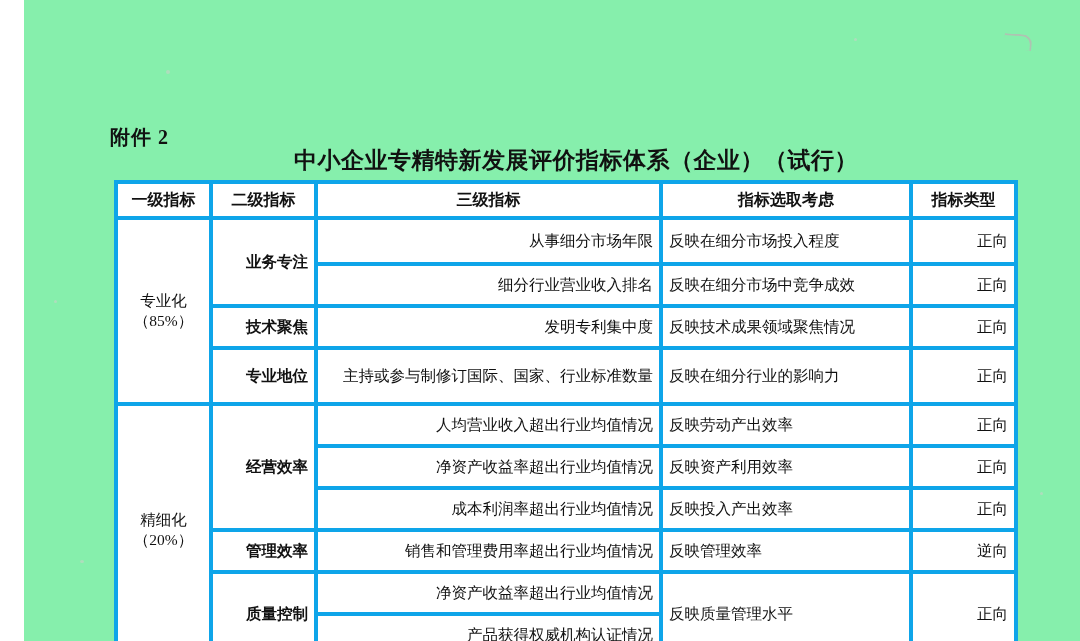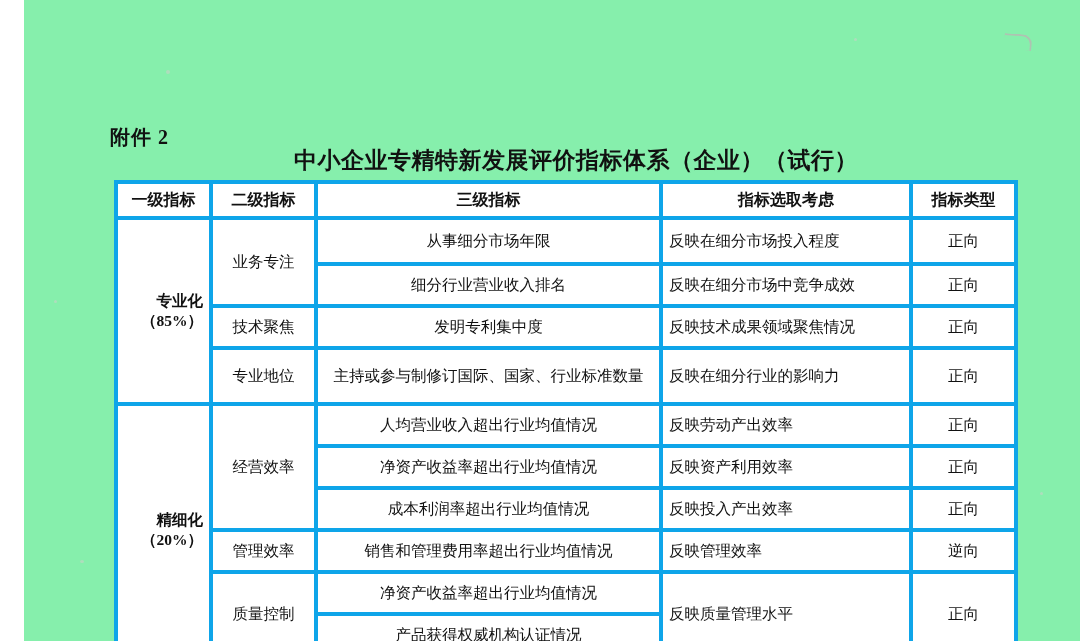--- a/index.html
+++ b/index.html
@@ -89,41 +89,41 @@
     padding: 3px 4px;
     font-size: 16px;
   }
   .col1 { width: 95px; }
   .col2 { width: 105px; }
   .col3 { width: 345px; }
   .col4 { width: 250px; }
   .col5 { width: 105px; }
 
   td.lvl1 {
-    text-align: right;
-    font-weight: bold;
+    text-align: center;
+    font-weight: normal;
     font-size: 16px;
     line-height: 1.45;
   }
   td.lvl2 {
-    text-align: center;
+    text-align: right;
     padding-left: 9px;
-    font-weight: normal;
+    font-weight: bold;
     font-size: 16px;
   }
   td.lvl3 {
-    text-align: center;
+    text-align: right;
     padding-left: 7px;
   }
   td.consider {
     text-align: left;
     padding-left: 7px;
   }
   td.type {
-    text-align: center;
+    text-align: right;
   }
   tr.row-tall td { height: 34px; }
   tr.row-std td { height: 30px; }
   tr.row-xtall td { height: 44px; }
   .nowrapish { white-space: normal; }
 </style>
 </head>
 <body>
 
 <div class="page">

